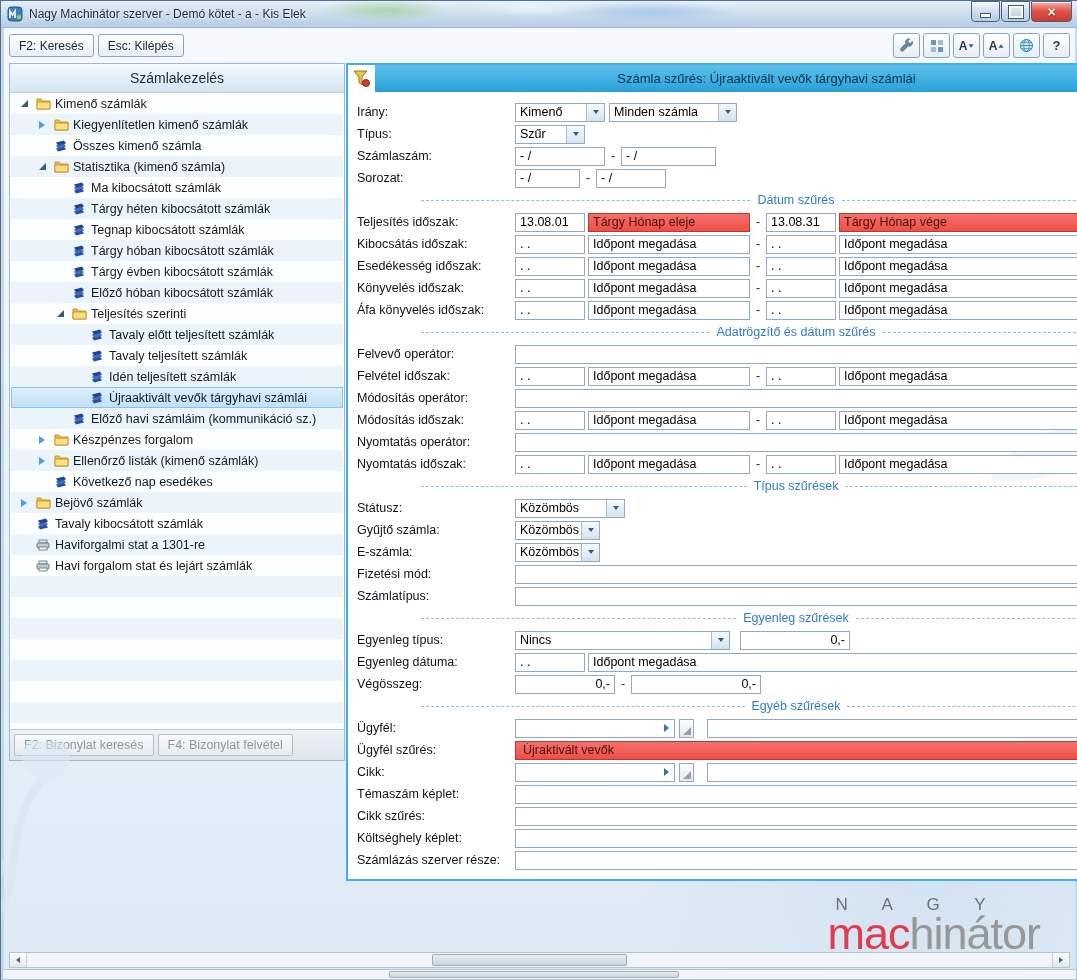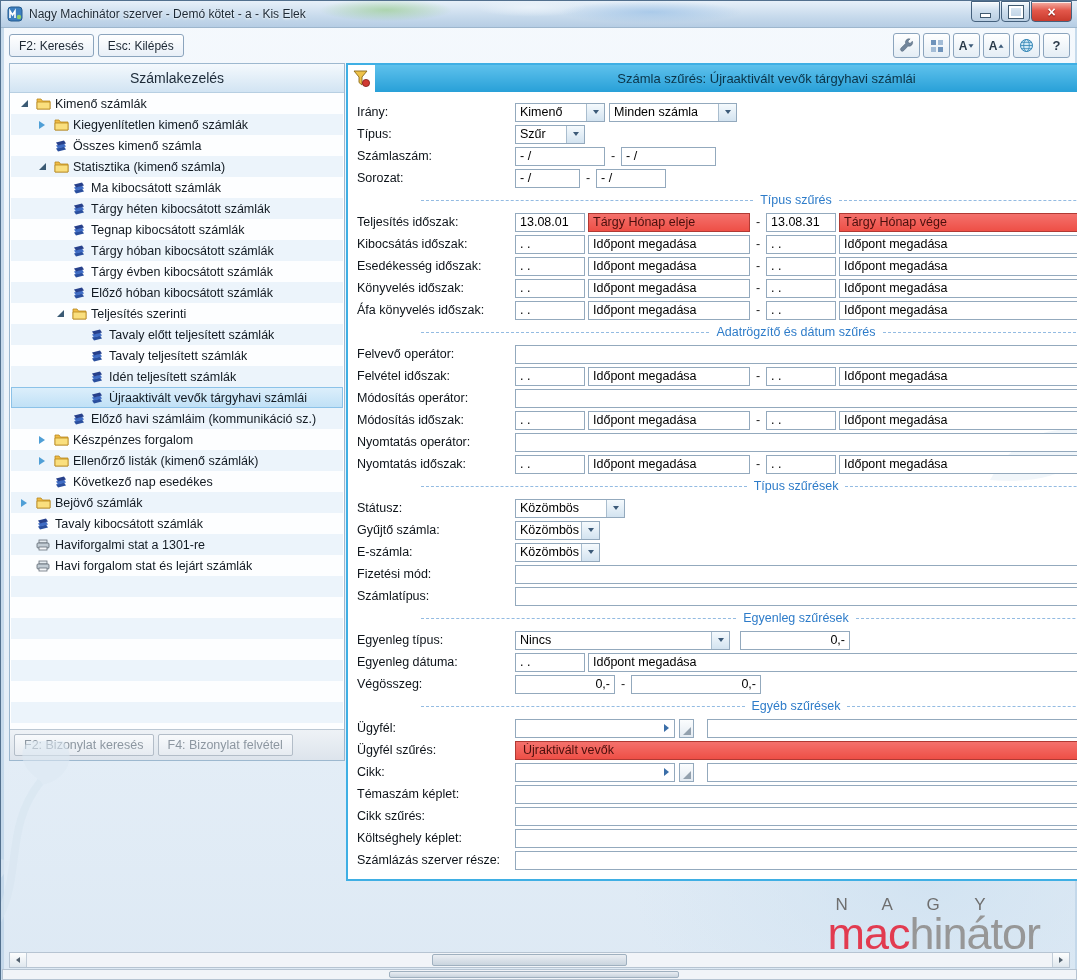--- a/index.html
+++ b/index.html
@@ -518,21 +518,21 @@
         </div>
         <div class="frow">
           <span class="flabel">Sorozat:</span>
           <div class="fields">
             <div class="inp" style="width: 65px;">- /</div>
             <span class="dash">-</span>
             <div class="inp" style="width: 70px;">- /</div>
           </div>
         </div>
         <div class="sectionrow">
-          <span class="sectitle">Típus szűrés</span>
+          <span class="sectitle">Dátum szűrés</span>
         </div>
         <div class="frow">
           <span class="flabel">Teljesítés időszak:</span>
           <div class="fields">
             <div class="inp" style="width: 70px;">13.08.01</div>
             <span class="gap" style="width: 3px;"></span>
             <div class="inp red" style="width: 162px;">Tárgy Hónap eleje</div>
             <span class="dash">-</span>
             <div class="inp" style="width: 70px;">13.08.31</div>
             <span class="gap" style="width: 3px;"></span>

